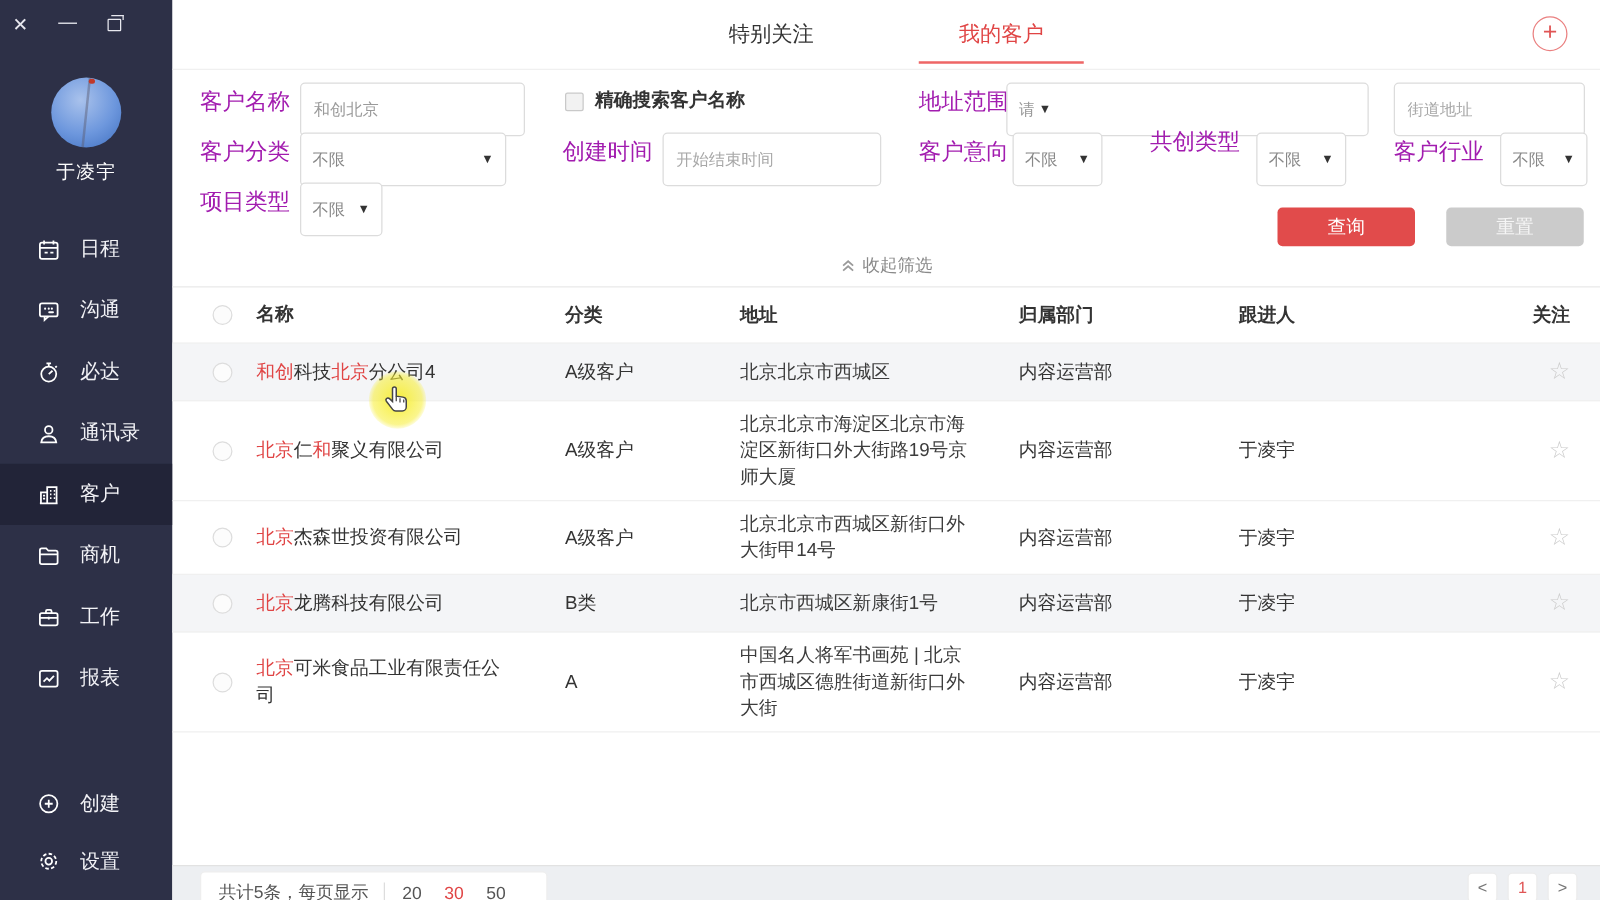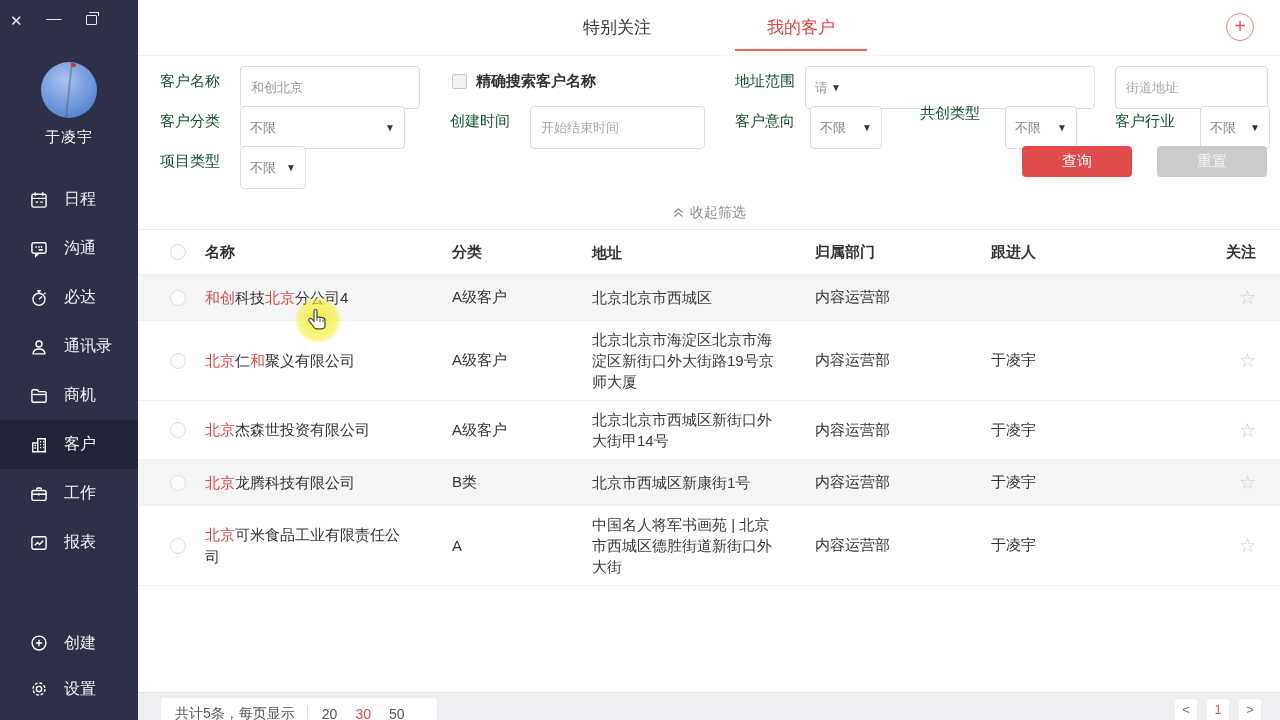--- a/index.html
+++ b/index.html
@@ -31,31 +31,31 @@
   .main { position:relative; flex:1; height:720px; background:#fff; }
 
   .tabs-header { position:relative; height:56px; border-bottom:1px solid #f0f0f0; display:flex; justify-content:center; align-items:center; }
   .tab { font-size:17px; color:#333; margin:0 44px; padding:0 14px; height:55px; line-height:55px; cursor:pointer; position:relative; }
   .tab.active { color:#e04545; }
   .tab.active:after { content:""; position:absolute; left:-18px; right:-18px; bottom:4px; height:2px; background:#e66; }
   .add-btn { position:absolute; right:26px; top:13px; width:28px; height:28px; border:1.6px solid #ea8080; border-radius:50%; color:#e05555; font-size:20px; line-height:24px; text-align:center; cursor:pointer; }
 
   
   .filter-panel { position:relative; height:140px; }
-  .f-label { position:absolute; font-size:15px; color:#14532d; height:30px; line-height:30px; }
+  .f-label { position:absolute; font-size:18px; color:#a21caf; height:30px; line-height:30px; }
   .f-input, .f-select { position:absolute; height:43px; border:1px solid #dcdcdc; border-radius:4px; background:#fff; font-size:13px; }
   .f-input { padding:0 10px; color:#9a9a9a; outline:none; font-family:"Liberation Sans","DejaVu Sans",sans-serif; }
   .f-input::placeholder { color:#a8a8a8; }
   .f-select { display:flex; align-items:center; padding:0 9px; cursor:pointer; }
   .f-select .sel-text { flex:1; color:#9a9a9a; overflow:hidden; white-space:nowrap; }
   .f-select .sel-text.dark { color:#888; }
   .f-select .caret { color:#333; font-size:10px; margin-left:4px; }
   .f-check { position:absolute; width:15px; height:15px; border:1px solid #c9c9c9; background:#f2f2f2; border-radius:2px; cursor:pointer; }
   .f-checklabel { position:absolute; font-size:15px; color:#333; font-weight:bold; height:30px; line-height:30px; cursor:pointer; }
-  .btn { position:absolute; width:110px; height:31px; border:none; border-radius:4px; font-size:15px; cursor:pointer; font-family:inherit; }
+  .btn { position:absolute; width:110px; height:31px; border:none; border-radius:4px; font-size:15px; cursor:pointer; font-family:inherit;margin-top:20px; }
   .btn-search { background:#e14b4b; color:#fff; }
   .btn-reset { background:#cbcbcb; color:#f5f5f5; }
 
   .collapse-bar { height:34px; border-bottom:1px solid #e9e9e9; display:flex; align-items:center; justify-content:center; color:#8a8a8a; font-size:14px; cursor:pointer; }
   .collapse-bar svg { margin-right:5px; }
 
   
   .thead { display:flex; align-items:center; height:45px; border-bottom:1px solid #ededed; font-weight:bold; font-size:15px; color:#333; }
   .trow { display:flex; align-items:center; border-bottom:1px solid #f0f0f0; font-size:15px; color:#333; min-height:46px; padding:8px 0; cursor:pointer; }
   .trow.shaded { background:#f4f5f7; }
@@ -129,37 +129,37 @@
         </div>
         <div class="nav-item">
           <span class="ni-icon">
             <svg width="20" height="20" viewBox="0 0 24 24" fill="none" stroke="#fff" stroke-width="1.7">
               <circle cx="12" cy="8.3" r="3.6"></circle>
               <path d="M4.8 20.2c.5-4.2 3.6-5.8 7.2-5.8s6.7 1.6 7.2 5.8z"></path>
             </svg>
           </span>
           <span>通讯录</span>
         </div>
+        <div class="nav-item active">
+          <span class="ni-icon">
+            <svg width="20" height="20" viewBox="0 0 24 24" fill="none" stroke="#fff" stroke-width="1.7">
+              <path d="M4.5 20V9.5h6V20M10.5 20V4.5h9V20M3.5 20h17"></path>
+              <path d="M13.2 8h1.4M16.8 8h1.4M13.2 11.5h1.4M16.8 11.5h1.4M13.2 15h1.4M16.8 15h1.4M6.5 12.5h2M6.5 15.5h2"></path>
+            </svg>
+          </span>
+          <span>客户</span>
+        </div>
         <div class="nav-item">
           <span class="ni-icon">
             <svg width="20" height="20" viewBox="0 0 24 24" fill="none" stroke="#fff" stroke-width="1.7">
               <path d="M3.5 6.3c0-1 .8-1.8 1.8-1.8h4.3l2 2.2h7.1c1 0 1.8.8 1.8 1.8v9.2c0 1-.8 1.8-1.8 1.8H5.3c-1 0-1.8-.8-1.8-1.8z"></path>
               <path d="M3.5 10.2h17"></path>
             </svg>
           </span>
           <span>商机</span>
-        </div>
-        <div class="nav-item active">
-          <span class="ni-icon">
-            <svg width="20" height="20" viewBox="0 0 24 24" fill="none" stroke="#fff" stroke-width="1.7">
-              <path d="M4.5 20V9.5h6V20M10.5 20V4.5h9V20M3.5 20h17"></path>
-              <path d="M13.2 8h1.4M16.8 8h1.4M13.2 11.5h1.4M16.8 11.5h1.4M13.2 15h1.4M16.8 15h1.4M6.5 12.5h2M6.5 15.5h2"></path>
-            </svg>
-          </span>
-          <span>客户</span>
         </div>
         <div class="nav-item">
           <span class="ni-icon">
             <svg width="20" height="20" viewBox="0 0 24 24" fill="none" stroke="#fff" stroke-width="1.7">
               <rect x="3.5" y="7.8" width="17" height="11.8" rx="1.8"></rect>
               <path d="M9.3 7.8V6c0-.7.6-1.3 1.3-1.3h2.8c.7 0 1.3.6 1.3 1.3v1.8M3.5 12.3h17M12 11.2v2.6"></path>
             </svg>
           </span>
           <span>工作</span>
         </div>

